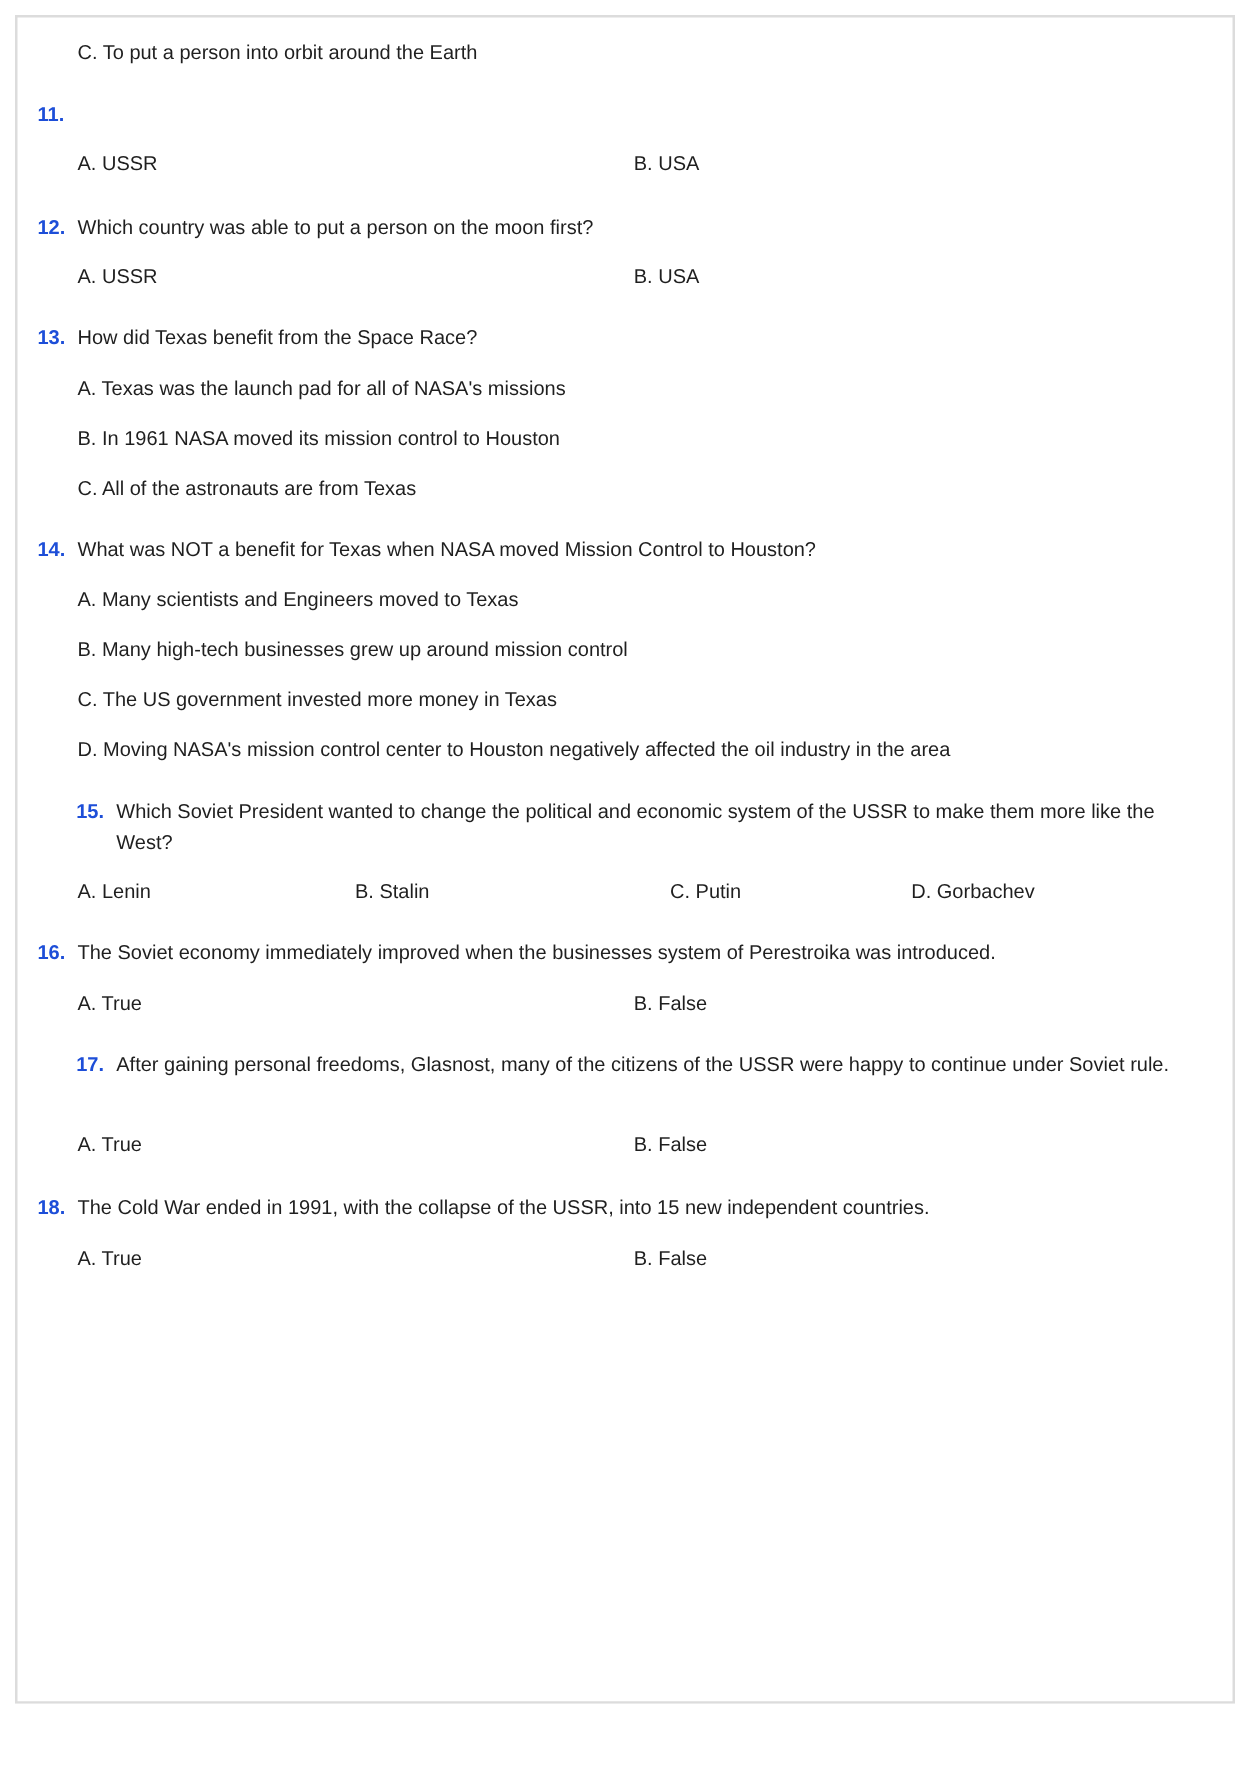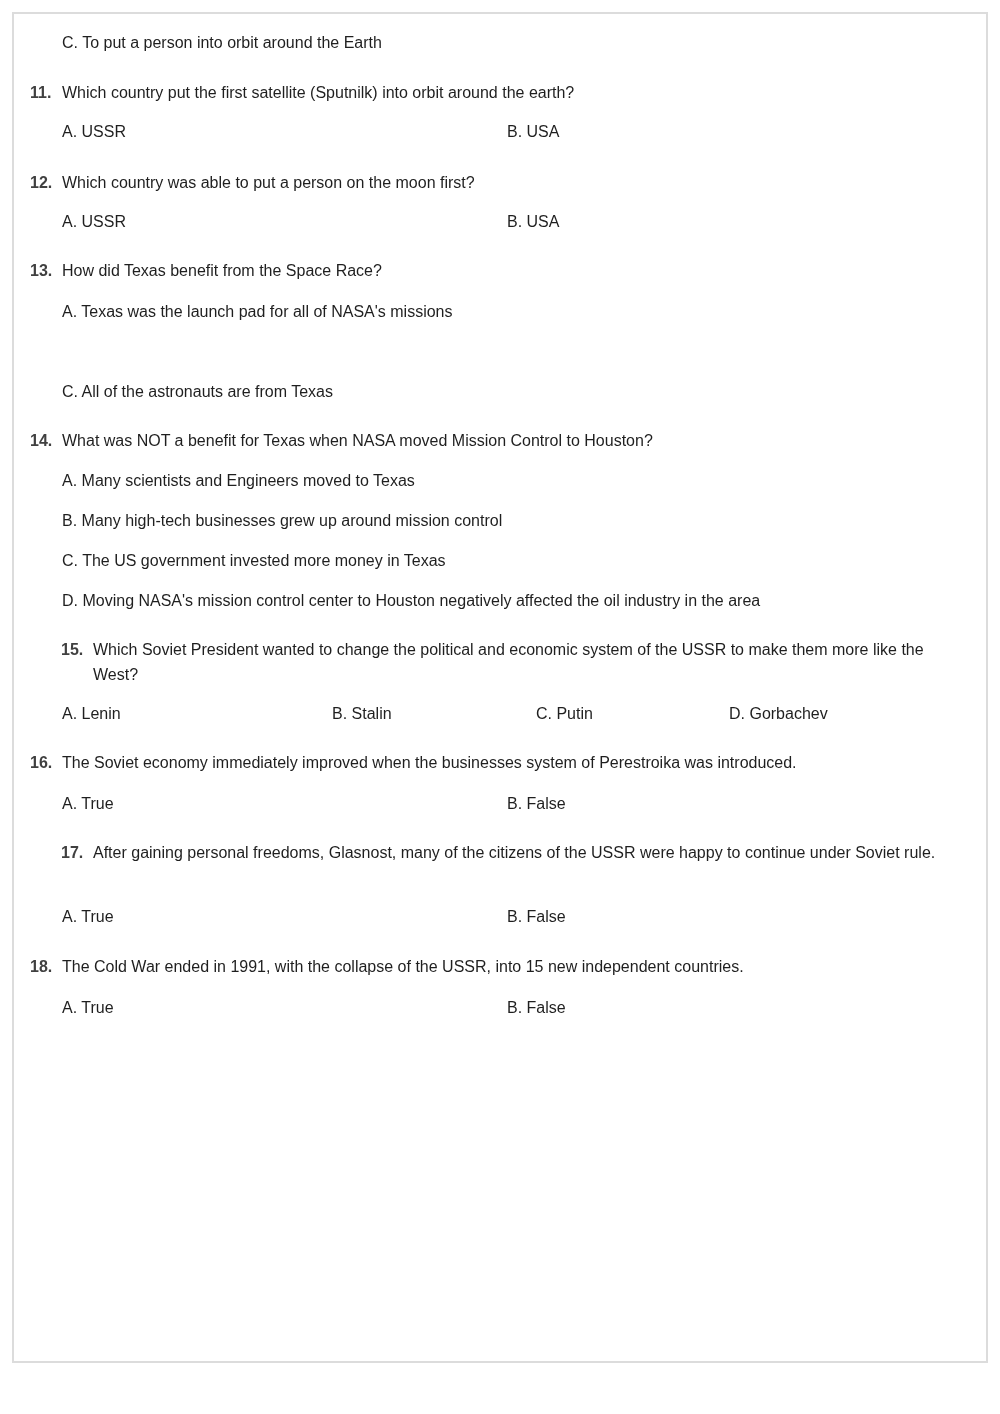--- a/index.html
+++ b/index.html
@@ -18,43 +18,42 @@
     width:976px; height:1351px;
     border:2px solid #dcdcdc;
     background:#ffffff;
   }
   .row {
     position:absolute;
     left:0; top:0; width:1000px; height:26px;
     font-size:16px; line-height:25px;
     white-space:nowrap;
   }
-  .num  { position:absolute; left:30px; font-weight:700; color:#404040; }
+  .num  { position:absolute; left:30px; font-weight:700; color:#1d4ed8; }
   .qtext{ position:absolute; left:62px; width:878px; white-space:normal; }
   .opt  { position:absolute; color:#1f1f1f; }
   .c0 { left:62px; }  .c1 { left:507px; }
-  .f0 { left:62px; }  .f1 { left:284px;margin-left:48px; } .f2 { left:516px;margin-left:20px; } .f3 { left:729px; }
+  .f0 { left:62px; }  .f1 { left:284px; } .f2 { left:516px;margin-left:20px; } .f3 { left:729px; }
   .wrap2 { height:52px;margin-left:31px; }
 
   
   .footer { position:absolute; left:0; top:1363px; width:1000px; height:51px; background:#ffffff; }
 </style>
 </head>
 <body>
 
 <div class="page">
   <div class="sheet-border"></div>
 
   <div class="row" style="top:30px">
     <span class="opt c0">C. To put a person into orbit around the Earth</span>
   </div>
 
   <div class="row" style="top:80px">
     <span class="num">11.</span>
-    <span class="qtext">Which country put the first satellite (Sputnilk) into orbit around the earth?</span>
   </div>
   <div class="row" style="top:119px">
     <span class="opt c0">A. USSR</span>
     <span class="opt c1">B. USA</span>
   </div>
 
   <div class="row" style="top:170px">
     <span class="num">12.</span>
     <span class="qtext">Which country was able to put a person on the moon first?</span>
   </div>
@@ -62,20 +61,23 @@
     <span class="opt c0">A. USSR</span>
     <span class="opt c1">B. USA</span>
   </div>
 
   <div class="row" style="top:258px">
     <span class="num">13.</span>
     <span class="qtext">How did Texas benefit from the Space Race?</span>
   </div>
   <div class="row" style="top:299px">
     <span class="opt c0">A. Texas was the launch pad for all of NASA's missions</span>
+  </div>
+  <div class="row" style="top:339px">
+    <span class="opt c0">B. In 1961 NASA moved its mission control to Houston</span>
   </div>
   <div class="row" style="top:379px">
     <span class="opt c0">C. All of the astronauts are from Texas</span>
   </div>
 
   <div class="row" style="top:428px">
     <span class="num">14.</span>
     <span class="qtext">What was NOT a benefit for Texas when NASA moved Mission Control to Houston?</span>
   </div>
   <div class="row" style="top:468px">

